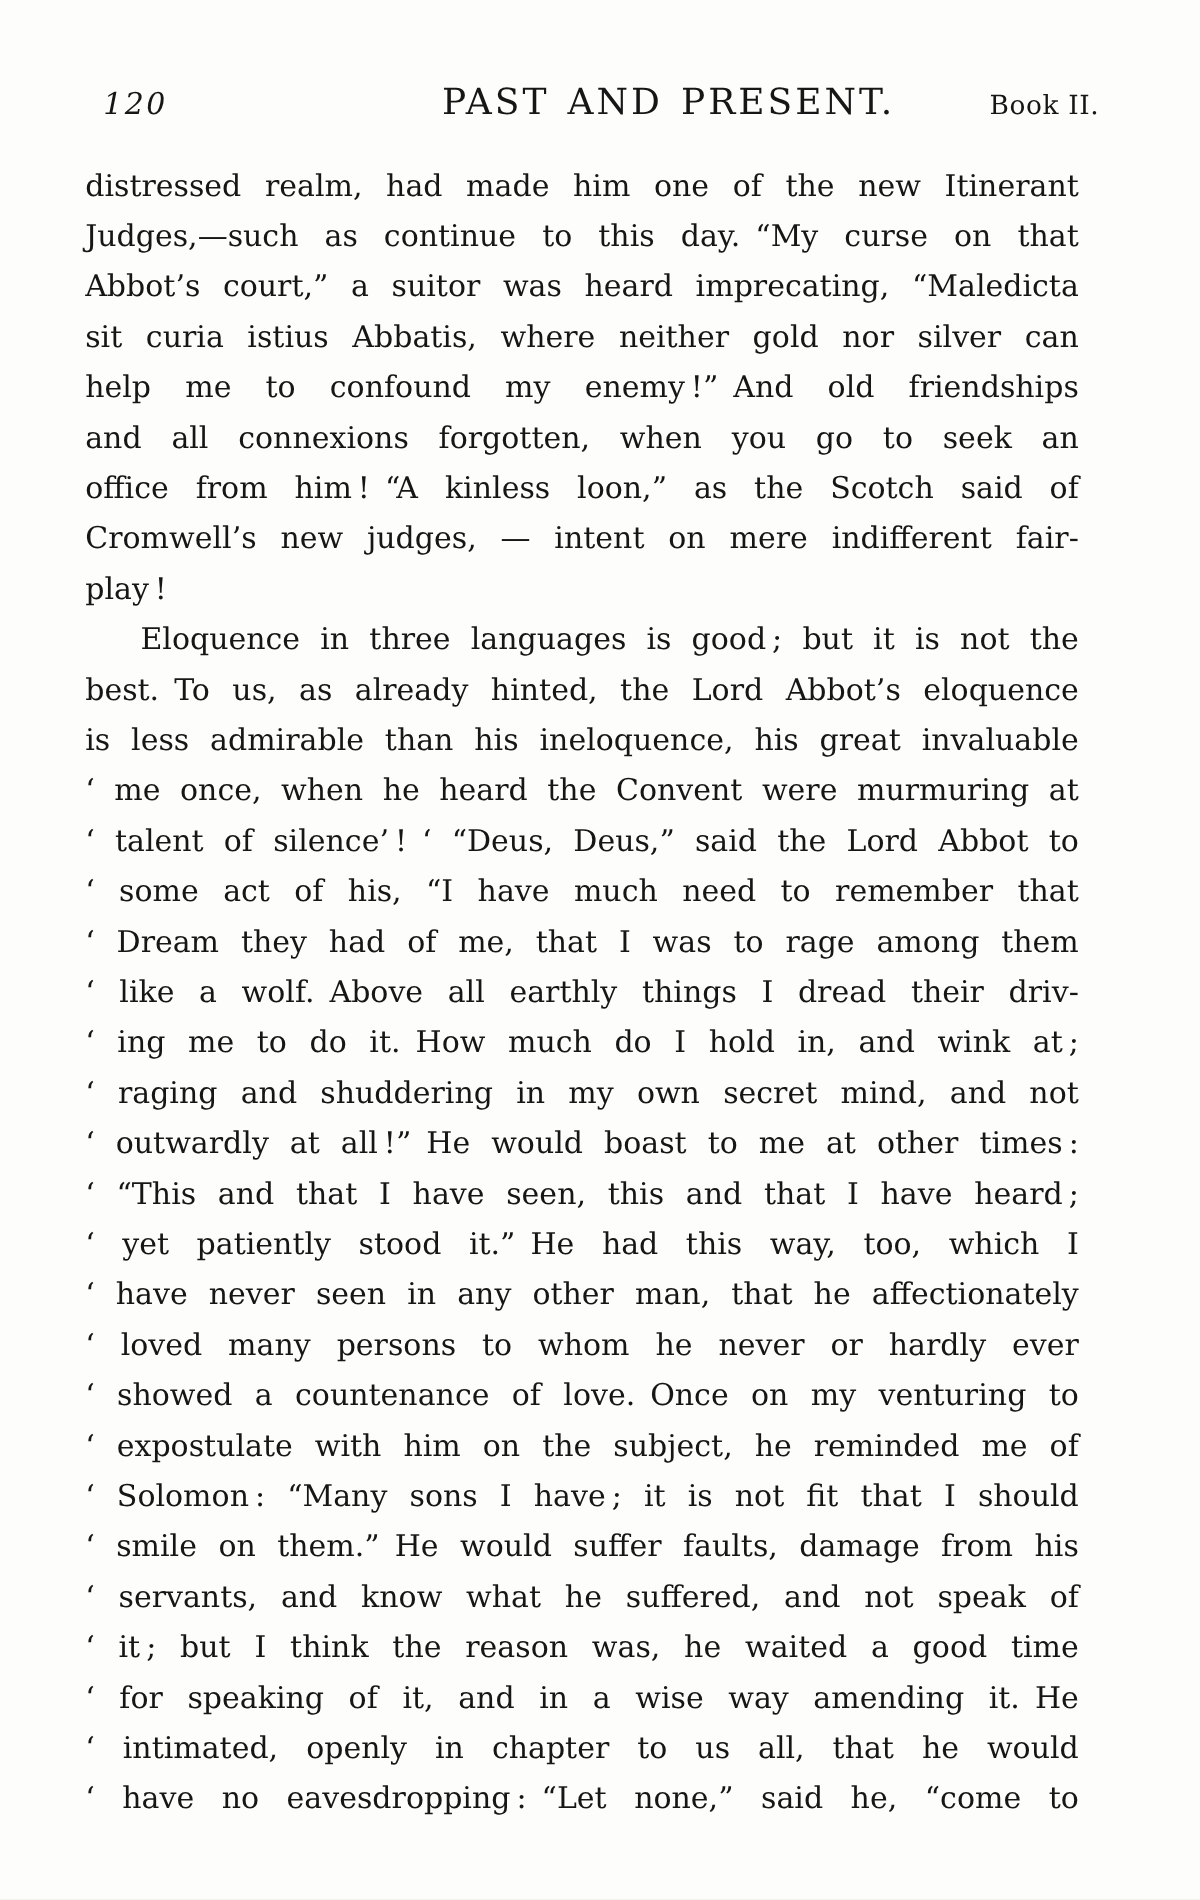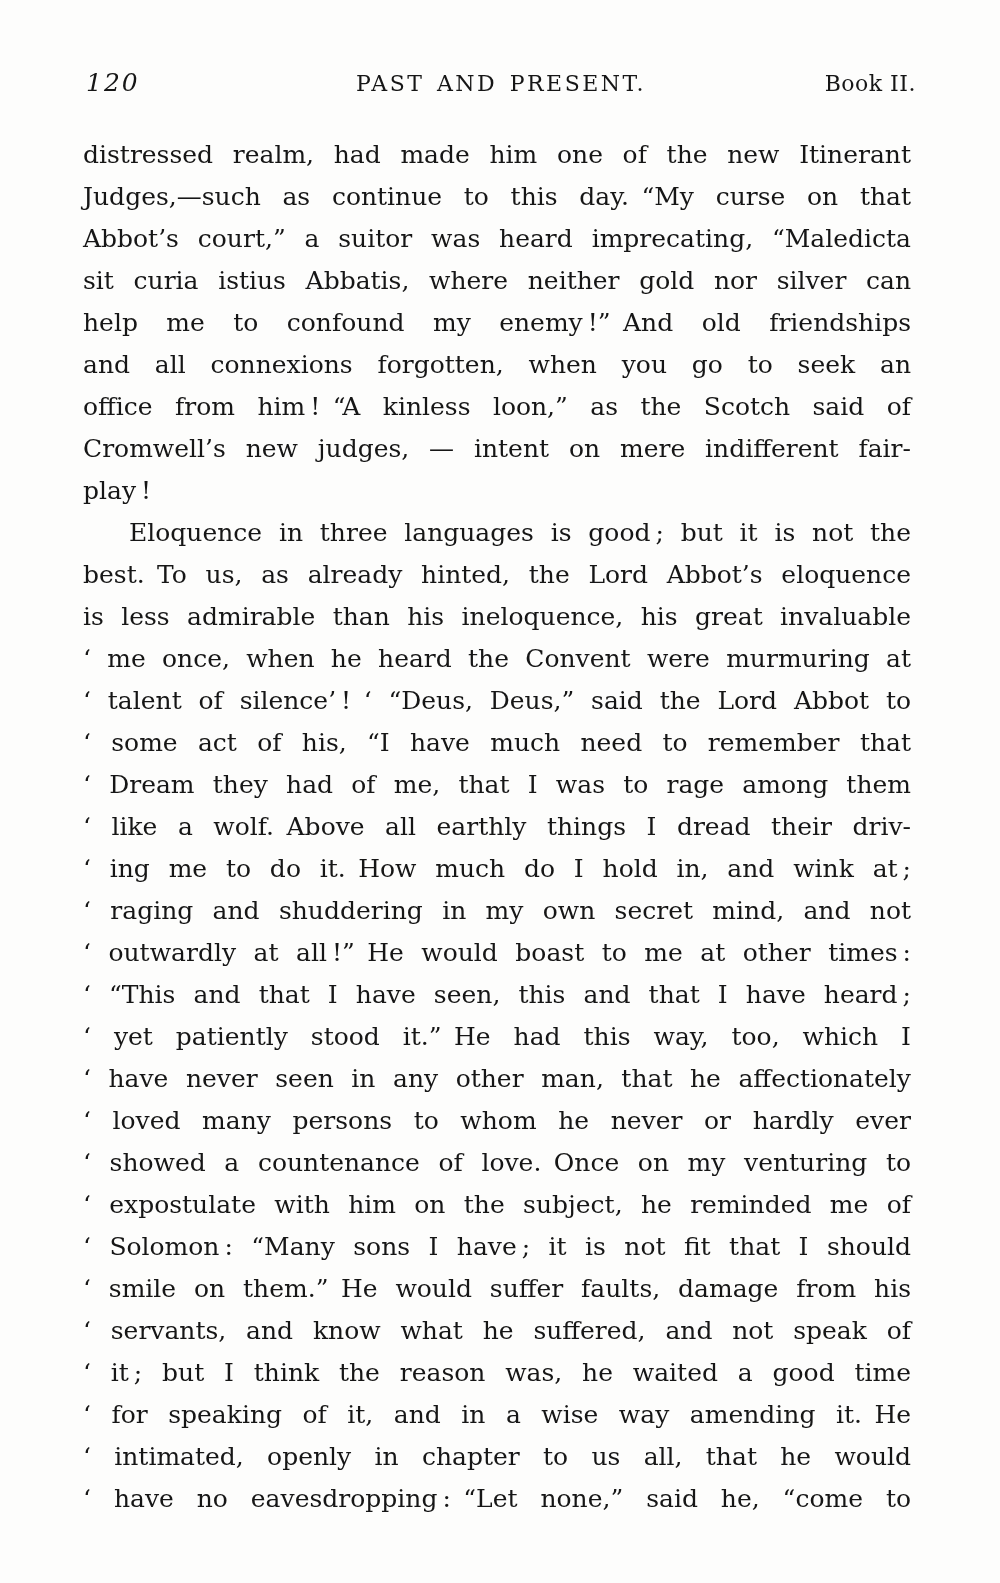--- a/index.html
+++ b/index.html
@@ -26,35 +26,35 @@
     align-items: baseline;
   }
   .page-number {
     width: 170px;
     font-size: 25px;
     letter-spacing: 2px;
     font-style: italic;
   }
   .running-title {
     flex: 1;
-    text-align: center;
-    font-size: 22px;
+    text-align: right;
+    font-size: 30px;
     letter-spacing: 2.5px;
     word-spacing: 3px;
   }
   .book-label {
     width: 170px;
     text-align: right;
     font-size: 22px;
     letter-spacing: 0.5px;
   }
   .page-body {
     position: absolute;
     top: 134px;
-    left: 83px;
+    left: 71px;
     width: 828px;
   }
   .line {
     font-size: 25px;
     line-height: 42px;
     height: 42px;
     text-align: justify;
     text-align-last: justify;
     white-space: nowrap;
   }

